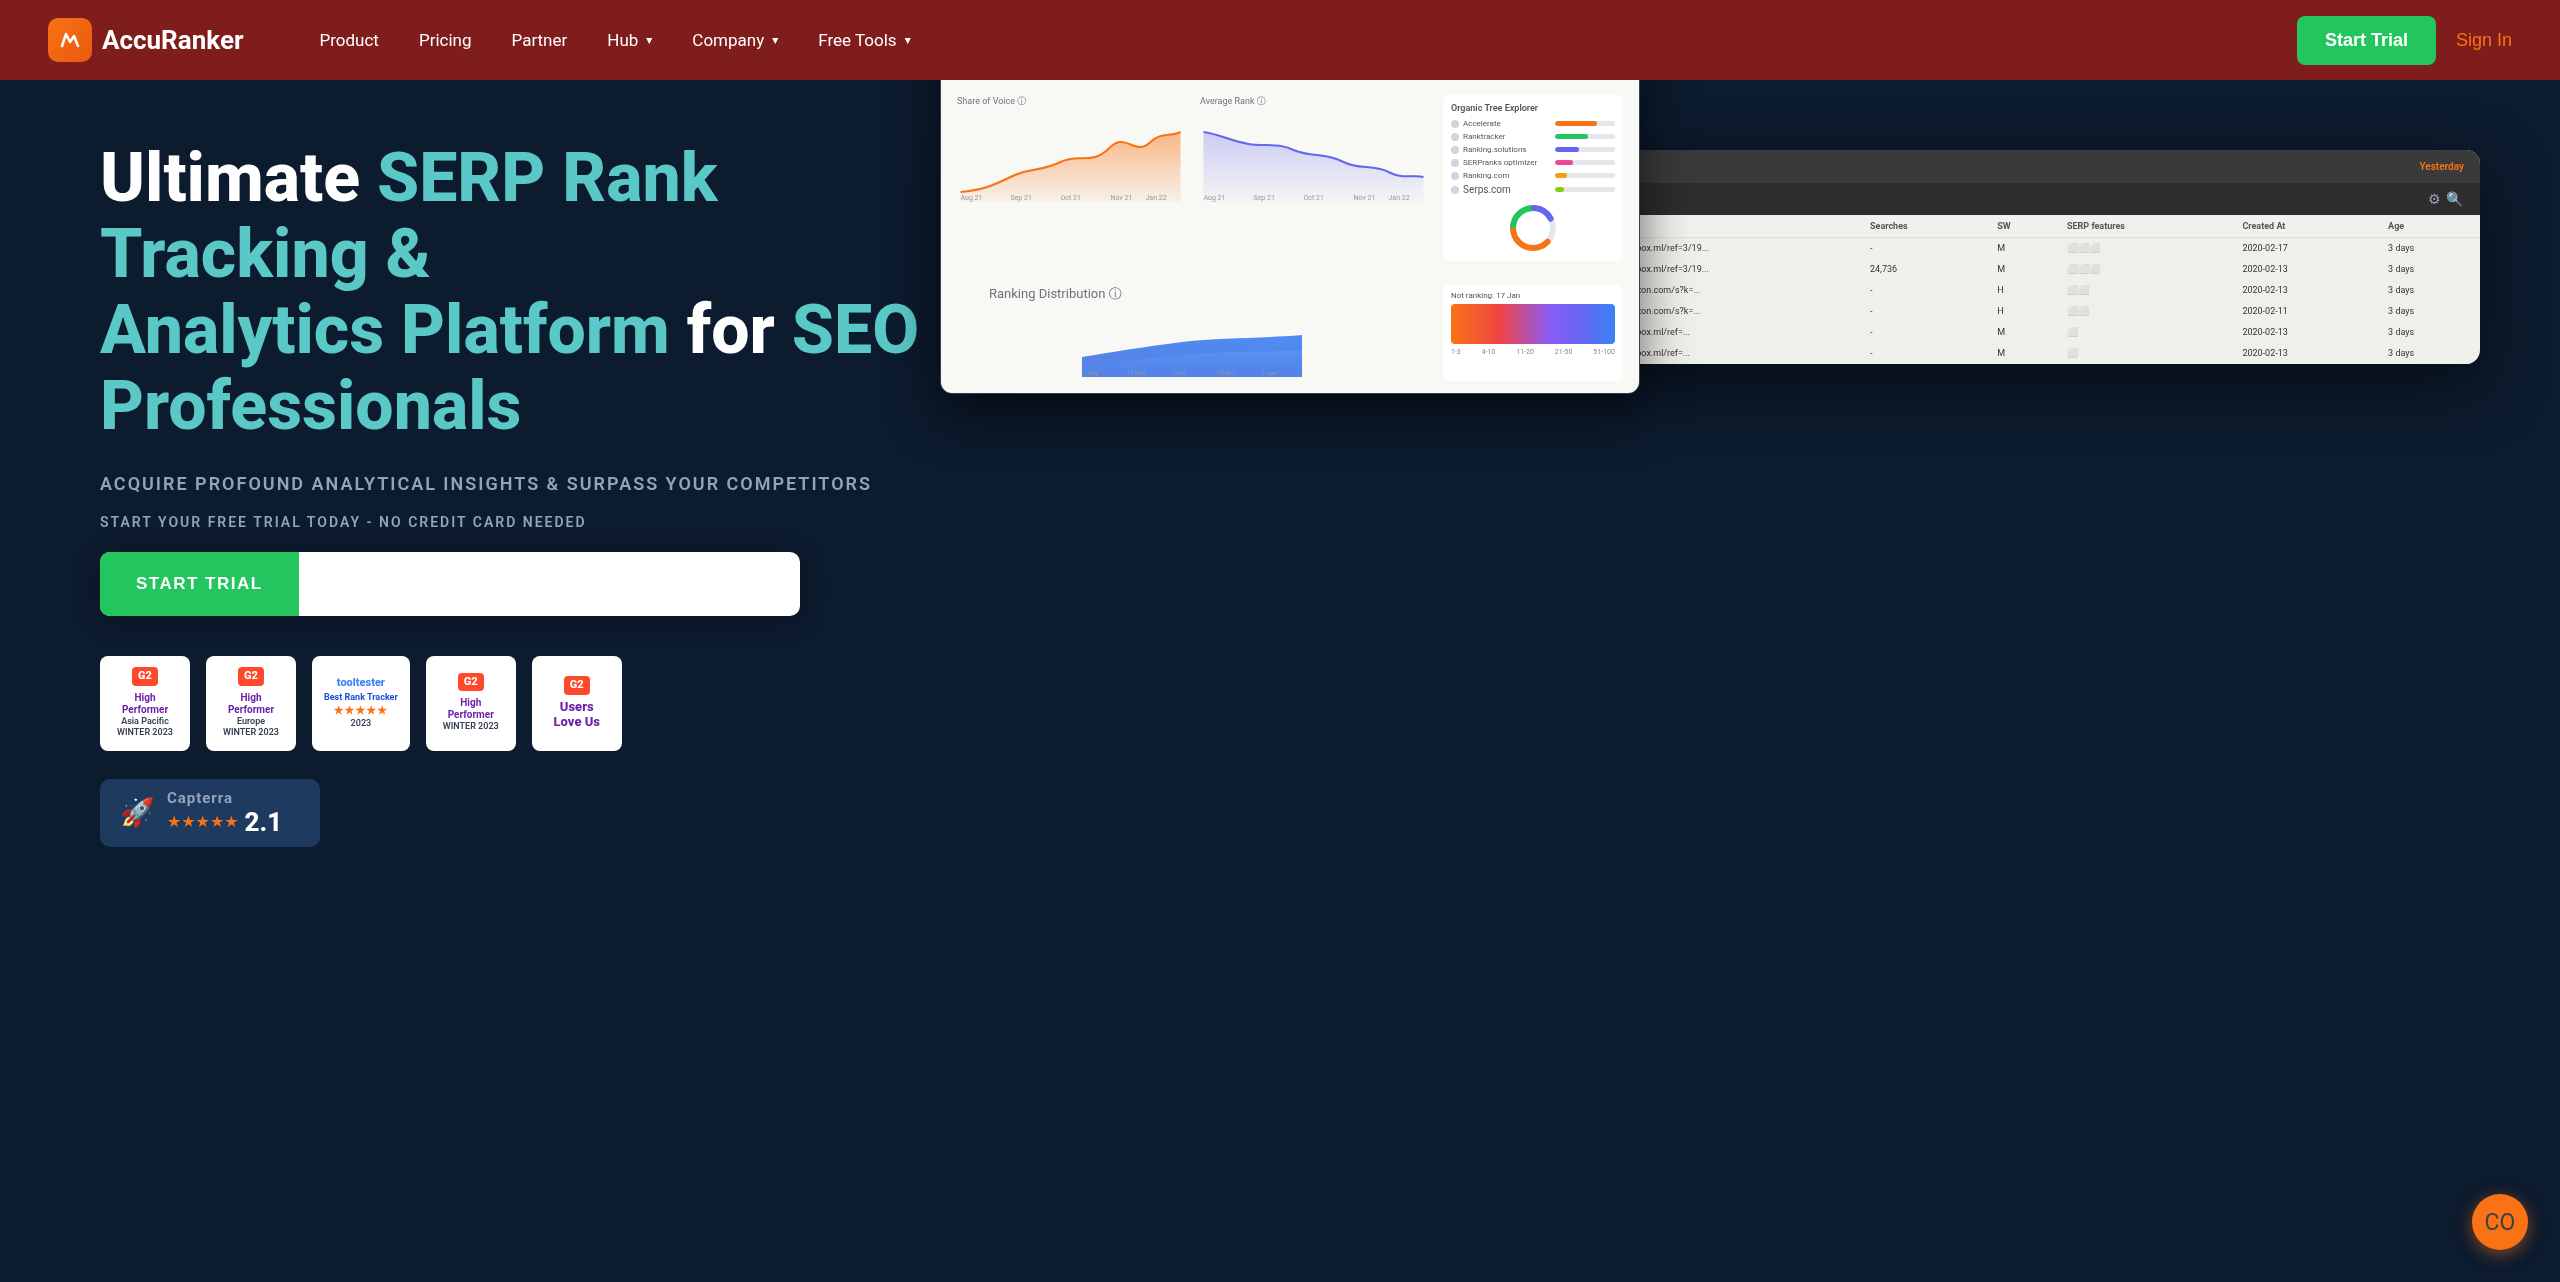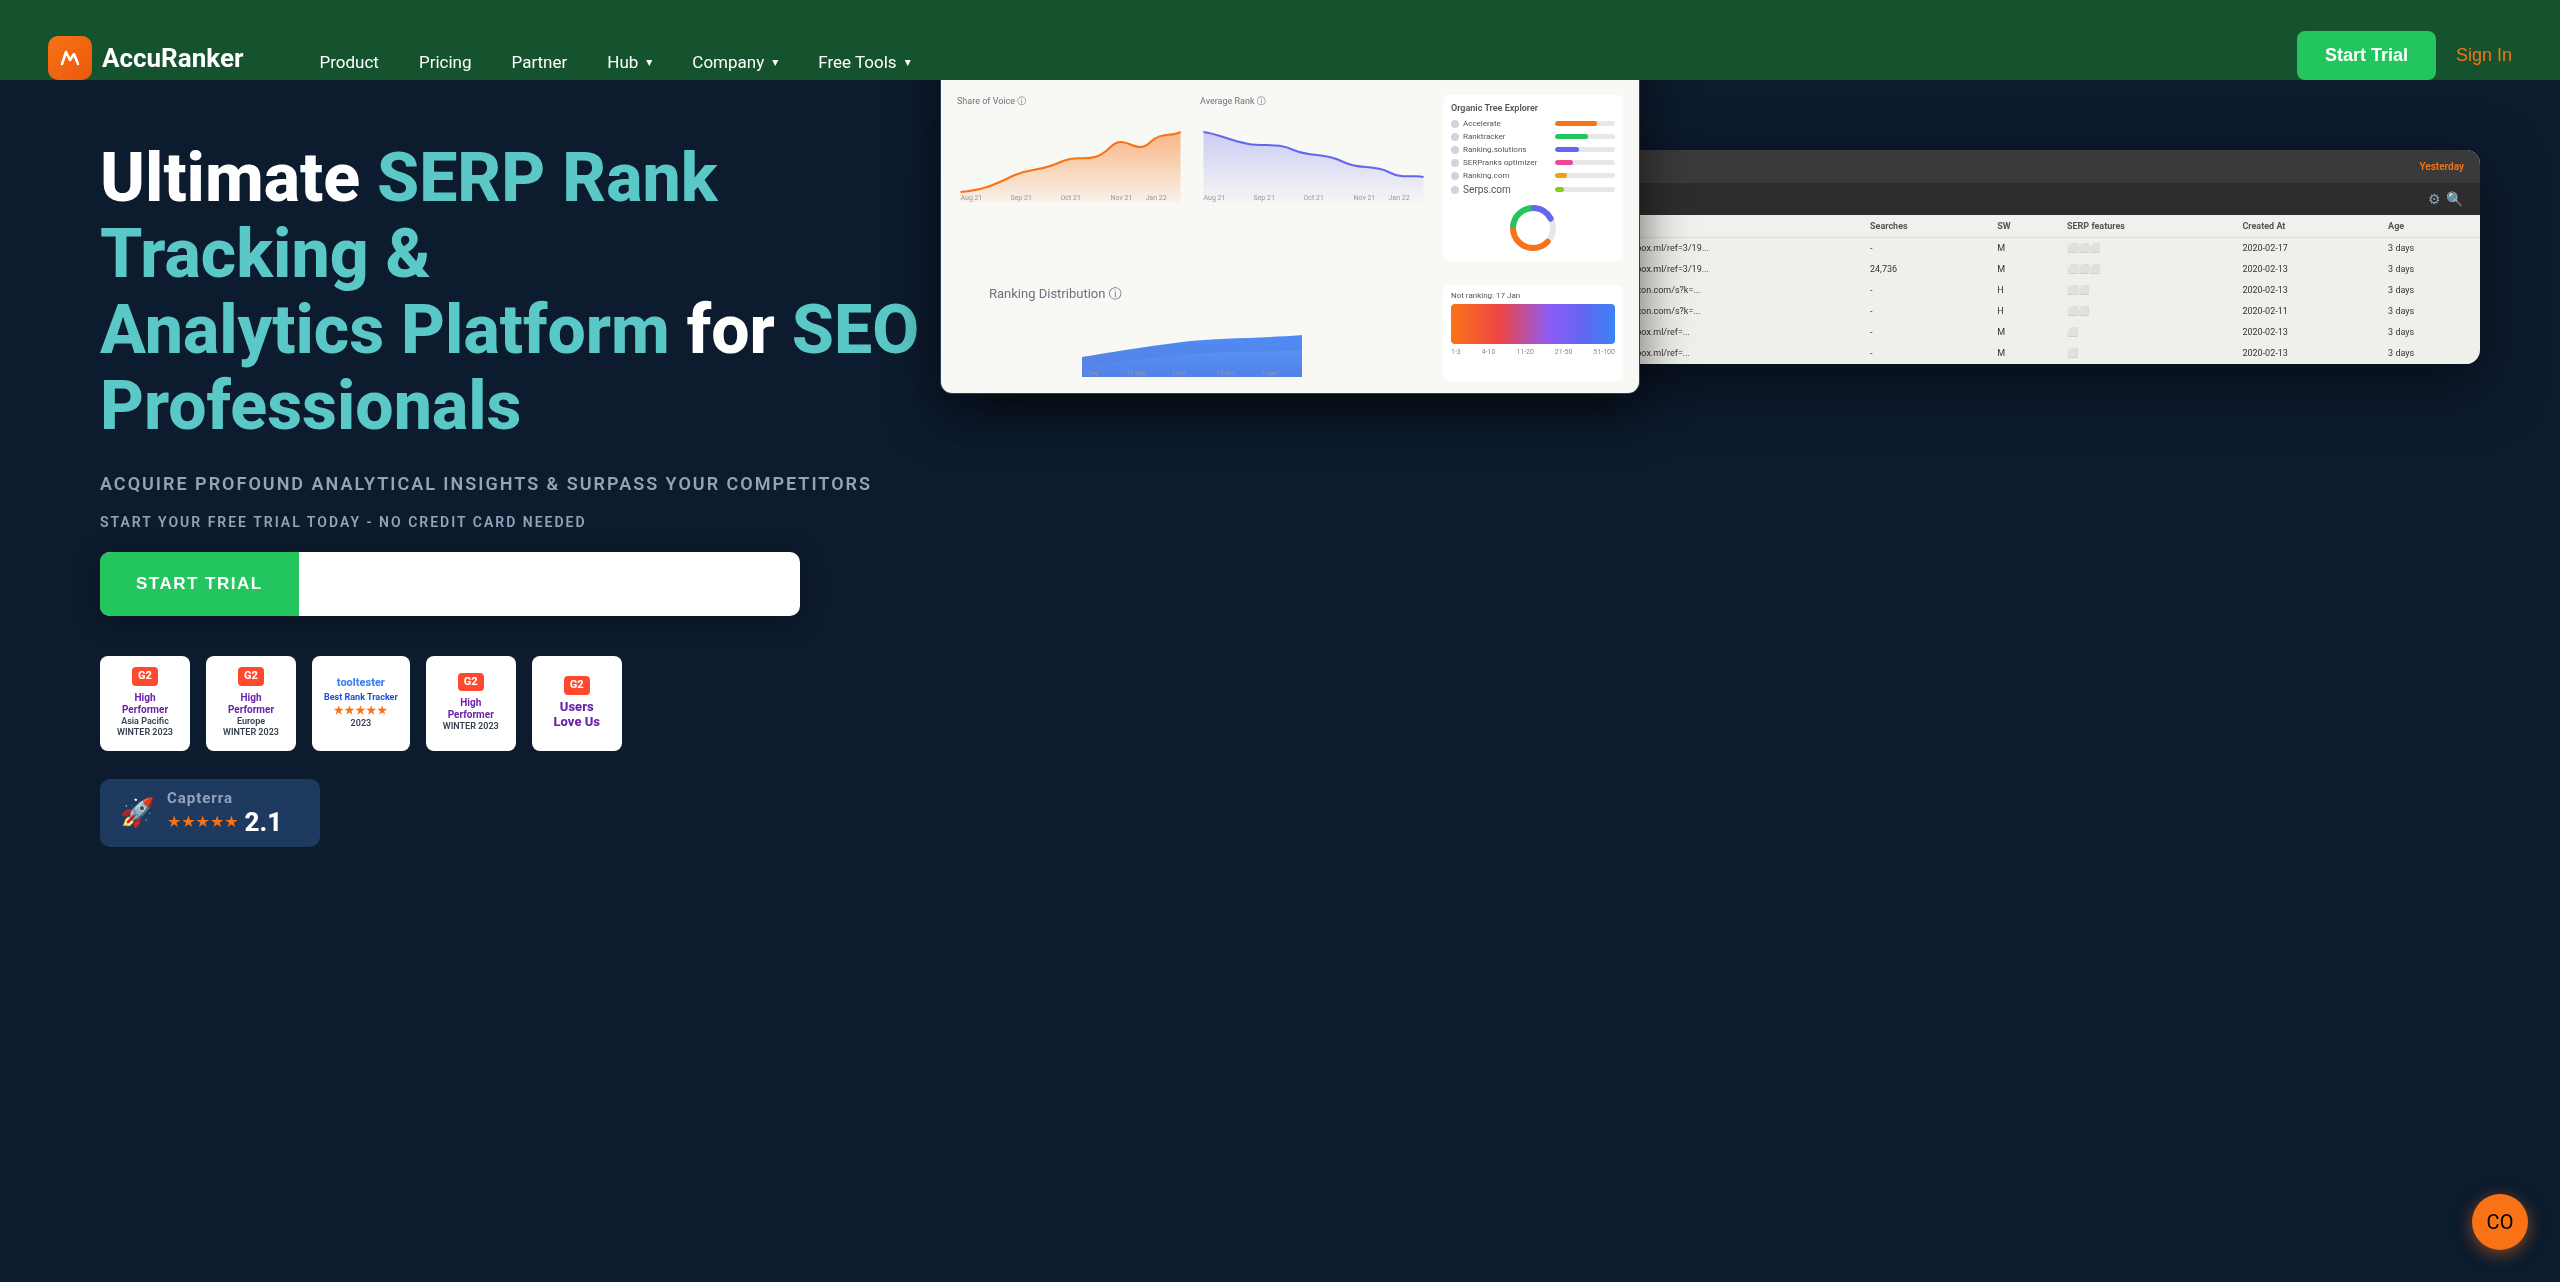--- a/index.html
+++ b/index.html
@@ -8,24 +8,24 @@
       background-color: #0d1b2e;
       color: #ffffff;
       font-family: -apple-system, BlinkMacSystemFont, 'Segoe UI', Roboto, sans-serif;
       min-height: 100vh;
       overflow-x: hidden;
     }
 
     
     nav {
       display: flex;
-      align-items: flex-end;
-      padding: 0 48px;
+      align-items: center;
+      padding: 12px 48px;
       height: 80px;
-      background-color: #14532d;
+      background-color: #7f1d1d;
       position: relative;
       z-index: 100;
     }
     .nav-logo {
       display: flex;
       align-items: center;
       gap: 10px;
       text-decoration: none;
       margin-right: 60px;
     }
@@ -286,22 +286,22 @@
       position: fixed;
       bottom: 32px;
       right: 32px;
       width: 56px;
       height: 56px;
       background: #f97316;
       border-radius: 50%;
       display: flex;
       align-items: center;
       justify-content: center;
-      font-size: 20px;
-      color: #000000;
+      font-size: 23px;
+      color: #404040;
       cursor: pointer;
       box-shadow: 0 4px 16px rgba(249,115,22,0.5);
       z-index: 999;
     }
 
     
     .mini-chart { display: block; }
 
     .hero-right-container {
       position: relative;

